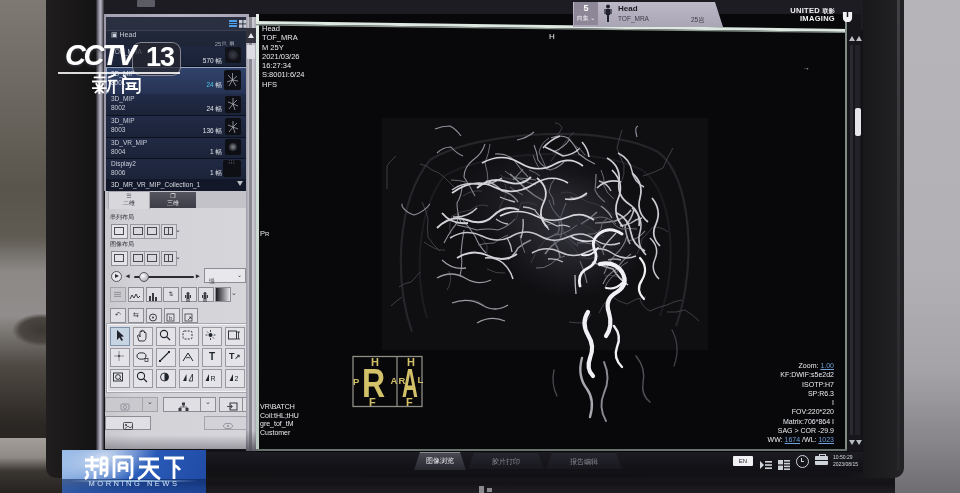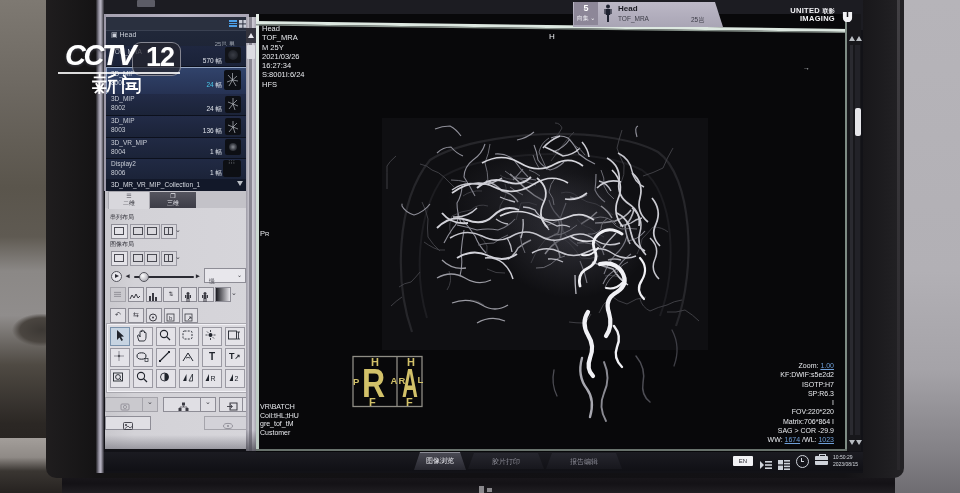--- a/index.html
+++ b/index.html
@@ -622,28 +622,46 @@
   <div class="abs" style="left:96px;top:0;width:8px;height:473px;background:linear-gradient(90deg,rgba(80,78,88,0.25) 0%,#9d9aa8 40%,#b7b4c2 60%,rgba(60,58,66,0.5) 100%);"></div>
 
   <div class="abs" style="left:479px;top:486px;width:13px;height:7px;">
       <div style="float:left;width:5px;height:7px;background:#8a888c;"></div>
       <div style="float:right;width:5px;height:4px;background:#8a888c;margin-top:1.5px;"></div>
     </div>
 
   <div class="abs" style="left:46px;top:42px;width:150px;height:60px;">
     <div style="position:absolute;left:86px;top:0px;width:47px;height:32px;background:rgba(38,38,46,0.72);border-radius:9px;border:1px solid rgba(215,215,225,0.55);"></div>
     <div style="position:absolute;left:19px;top:-3px;color:#fff;font-size:29px;font-weight:bold;font-style:italic;font-family:'Liberation Sans',sans-serif;letter-spacing:-2.5px;text-shadow:0 1px 3px rgba(60,60,70,0.9);">CCTV</div>
-    <div style="position:absolute;left:100px;top:0px;color:#fff;font-size:27px;font-weight:bold;font-family:'Liberation Sans',sans-serif;letter-spacing:-1px;text-shadow:0 1px 2px rgba(60,60,70,0.8);">12</div>
+    <div style="position:absolute;left:100px;top:0px;color:#fff;font-size:27px;font-weight:bold;font-family:'Liberation Sans',sans-serif;letter-spacing:-1px;text-shadow:0 1px 2px rgba(60,60,70,0.8);">13</div>
     <div style="position:absolute;left:12px;top:30px;width:122px;height:1.5px;background:rgba(255,255,255,0.85);"></div>
   </div>
 
   <svg class="abs" style="left:86px;top:74px;" width="64" height="20" viewBox="0 0 64 24">
     <g stroke="#fff" stroke-width="2.2" fill="none" stroke-linecap="square">
 
       <path d="M4 4 L16 4 M10 1 L10 4 M2 9 L17 9 M6 12 L8 15 M14 12 L12 15 M2 17 L17 17 M9.5 9 L9.5 23 M9.5 18 L5 22 M9.5 18 L14 22"></path>
       <path d="M28 1 Q24 3 21 4 M21 8 L30 8 M22.5 8 Q22.5 16 19.5 21 M27 10 L27 23"></path>
 
       <path d="M39 2 L41 4 M38 6 L38 23 M38 6 L58 6 M58 6 L58 20 Q58 23 55 23 M43 11 L53 11 M44.5 11 L44.5 18 M51.5 11 L51.5 18 M44.5 14.5 L51.5 14.5 M42 18 L55 18"></path>
     </g>
   </svg>
 
+  <div class="abs" style="left:62px;top:450px;width:144px;height:43px;background:linear-gradient(115deg,#8fb6e6 0%,#4a7fd0 22%,#2a5cba 52%,#1f4aa4 100%);overflow:hidden;">
+    <div style="position:absolute;left:-20px;top:-22px;width:120px;height:60px;background:radial-gradient(ellipse,rgba(255,255,255,0.75) 0%,rgba(255,255,255,0) 70%);transform:rotate(-18deg);"></div>
+    <div style="position:absolute;left:0;bottom:0;width:144px;height:14px;background:linear-gradient(180deg,rgba(10,30,80,0.55),rgba(30,70,150,0.75));"></div>
+    <div style="position:absolute;left:6px;bottom:11px;width:132px;height:2px;background:radial-gradient(ellipse 66px 2px at 50% 50%,rgba(190,230,255,0.9),rgba(190,230,255,0));"></div>
+    <svg style="position:absolute;left:20px;top:5px;" width="104" height="25" viewBox="0 0 104 25">
+      <g stroke="#fff" stroke-width="2.8" fill="none">
+
+        <path d="M3 5 L17 5 M3 11 L17 11 M10 1 L10 16 M4 16 Q8 20 3 24 M13 16 L13 24 M19 3 L25 3 M19 3 L19 20 M25 3 L25 18 Q25 21 22 21 M19 9 L25 9 M19 15 L25 15"></path>
+
+        <path d="M31 1 L31 23 M31 2 L49 2 M49 2 L49 20 Q49 23 46 23 M36 8 L44 8 M36 13 L44 13 M36 8 L36 17 M44 8 L44 17" transform="translate(1,0)"></path>
+
+        <path d="M57 4 L77 4 M57 12 L77 12 M67 4 L67 12 M67 12 Q64 20 56 24 M67 12 Q71 20 78 24"></path>
+
+        <path d="M82 3 L102 3 M92 3 L92 24 M92 10 Q96 12 98 15"></path>
+      </g>
+    </svg>
+    <div style="position:absolute;left:0;top:29px;width:144px;text-align:center;color:#cfe2f8;font-size:7.5px;letter-spacing:2.5px;">MORNING NEWS</div>
+  </div>
 
 </div>
 
 </body></html>

